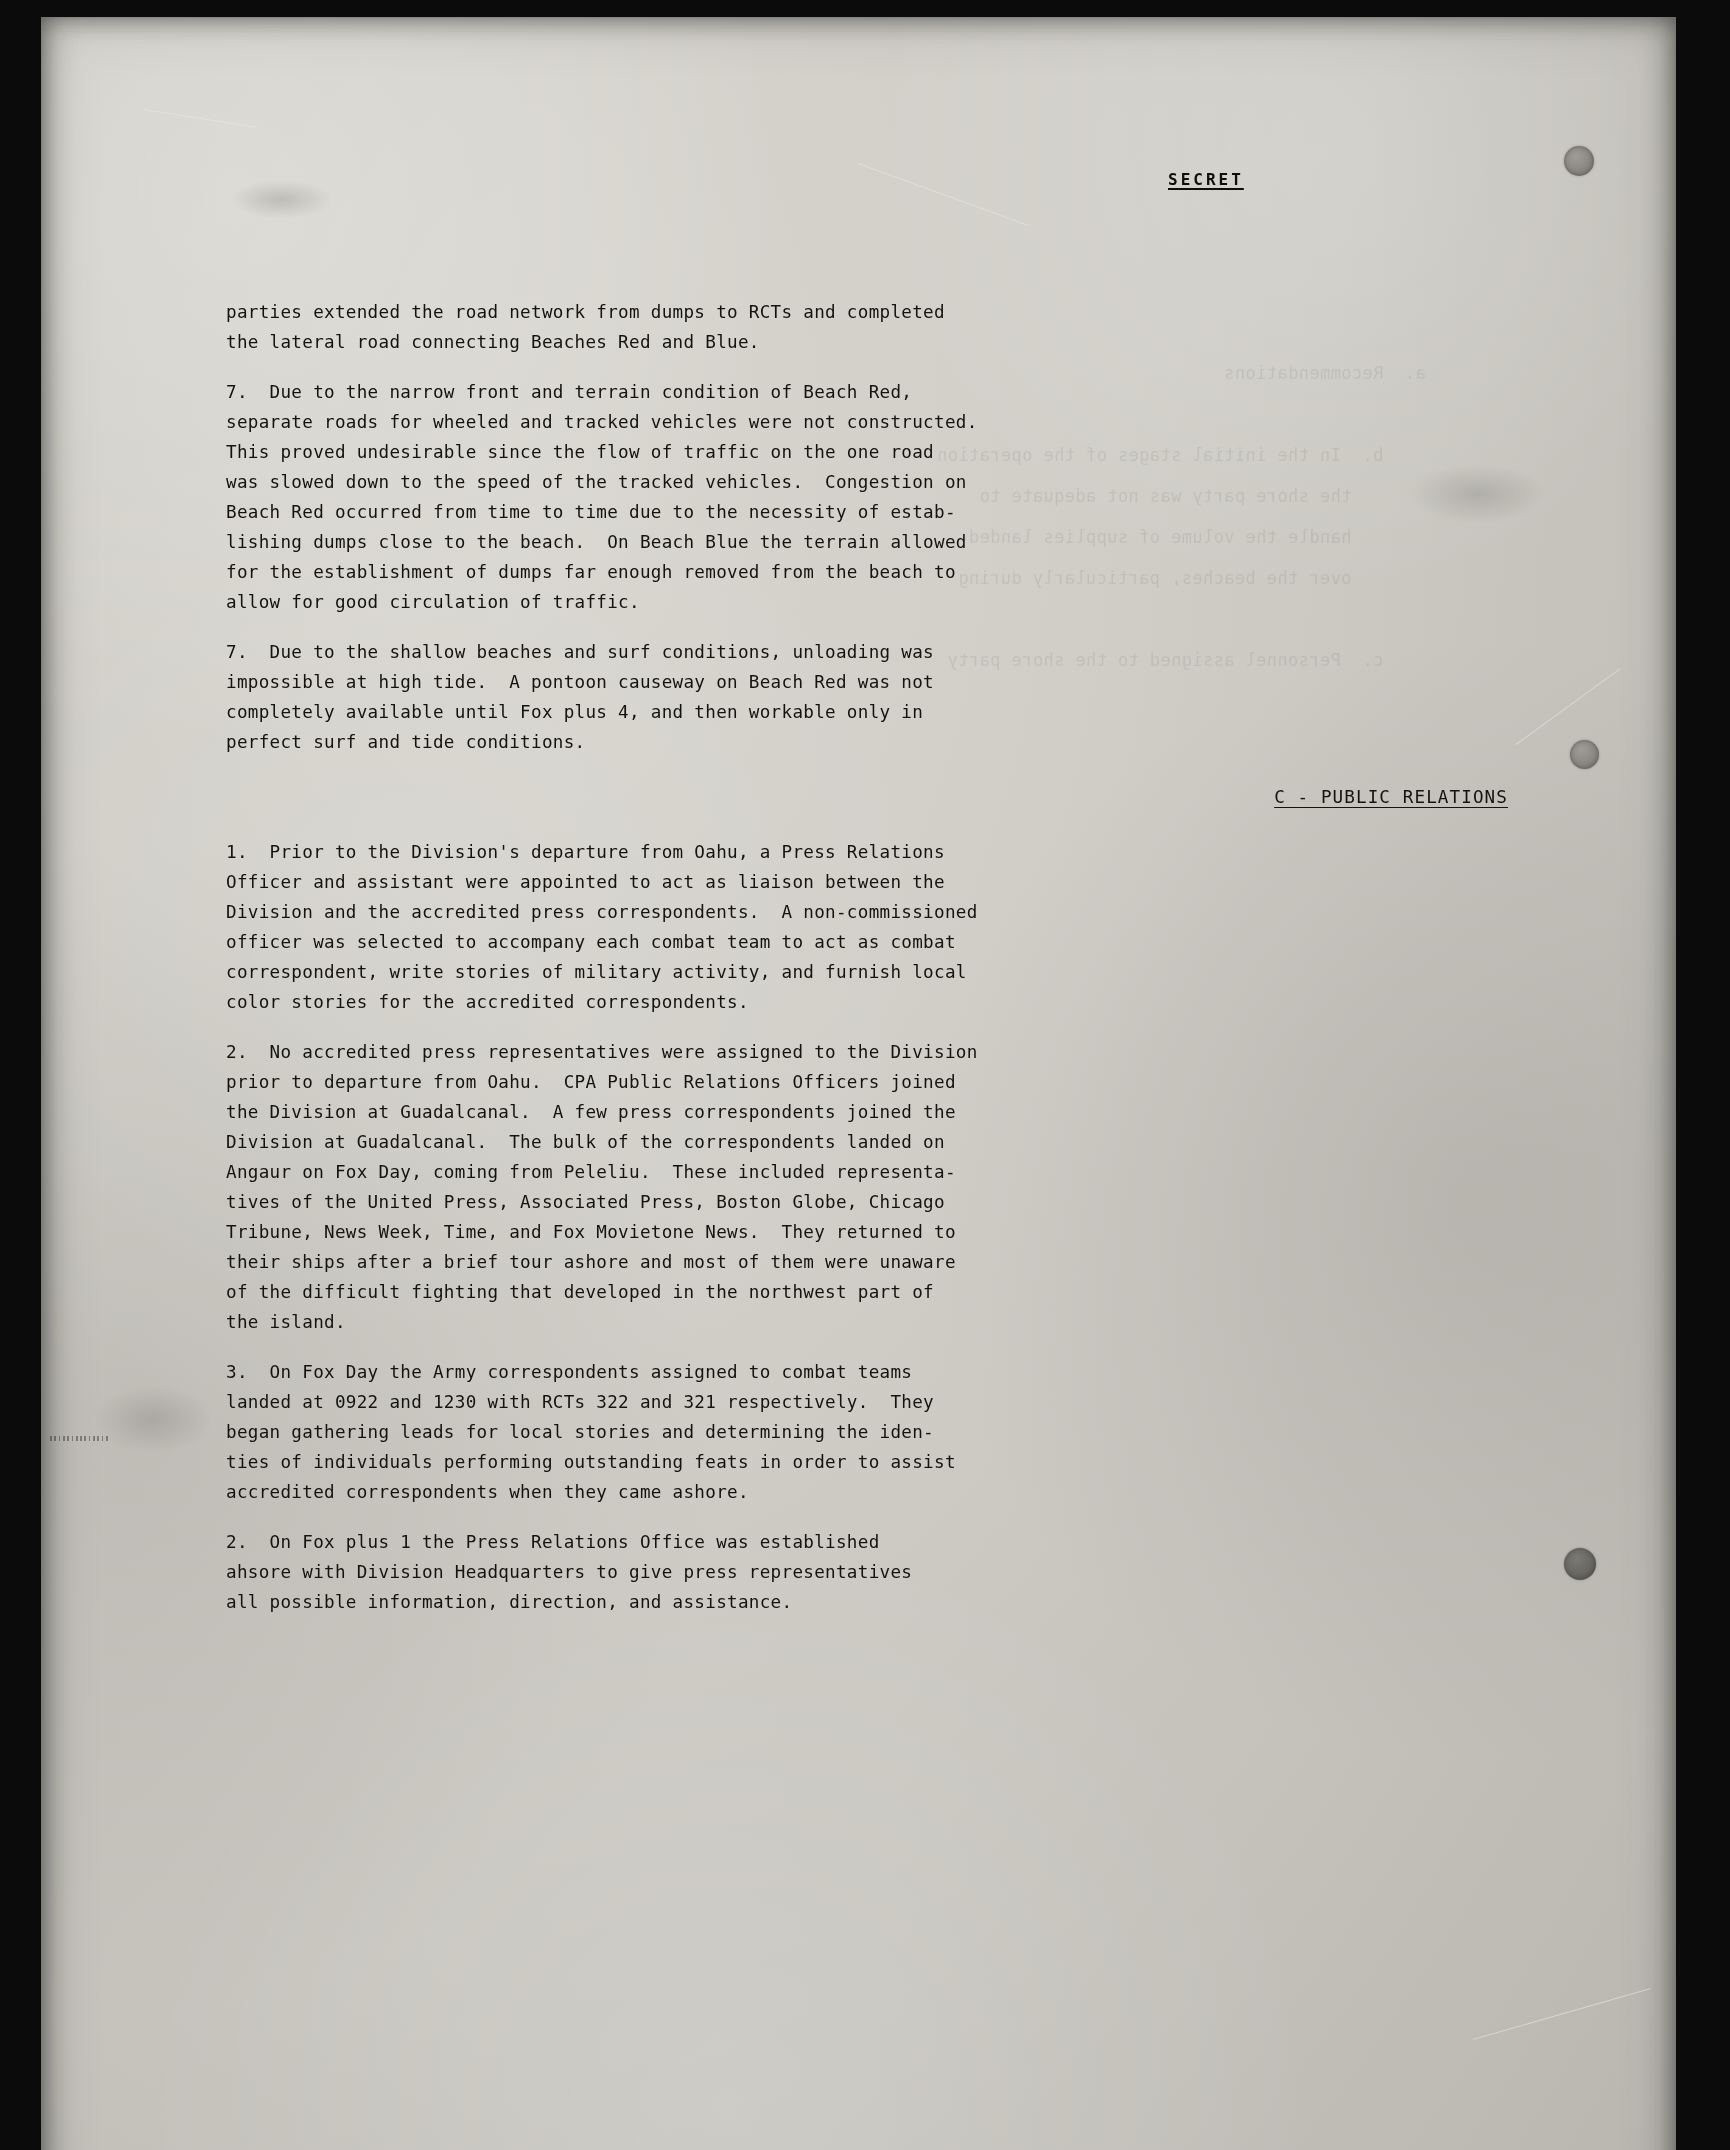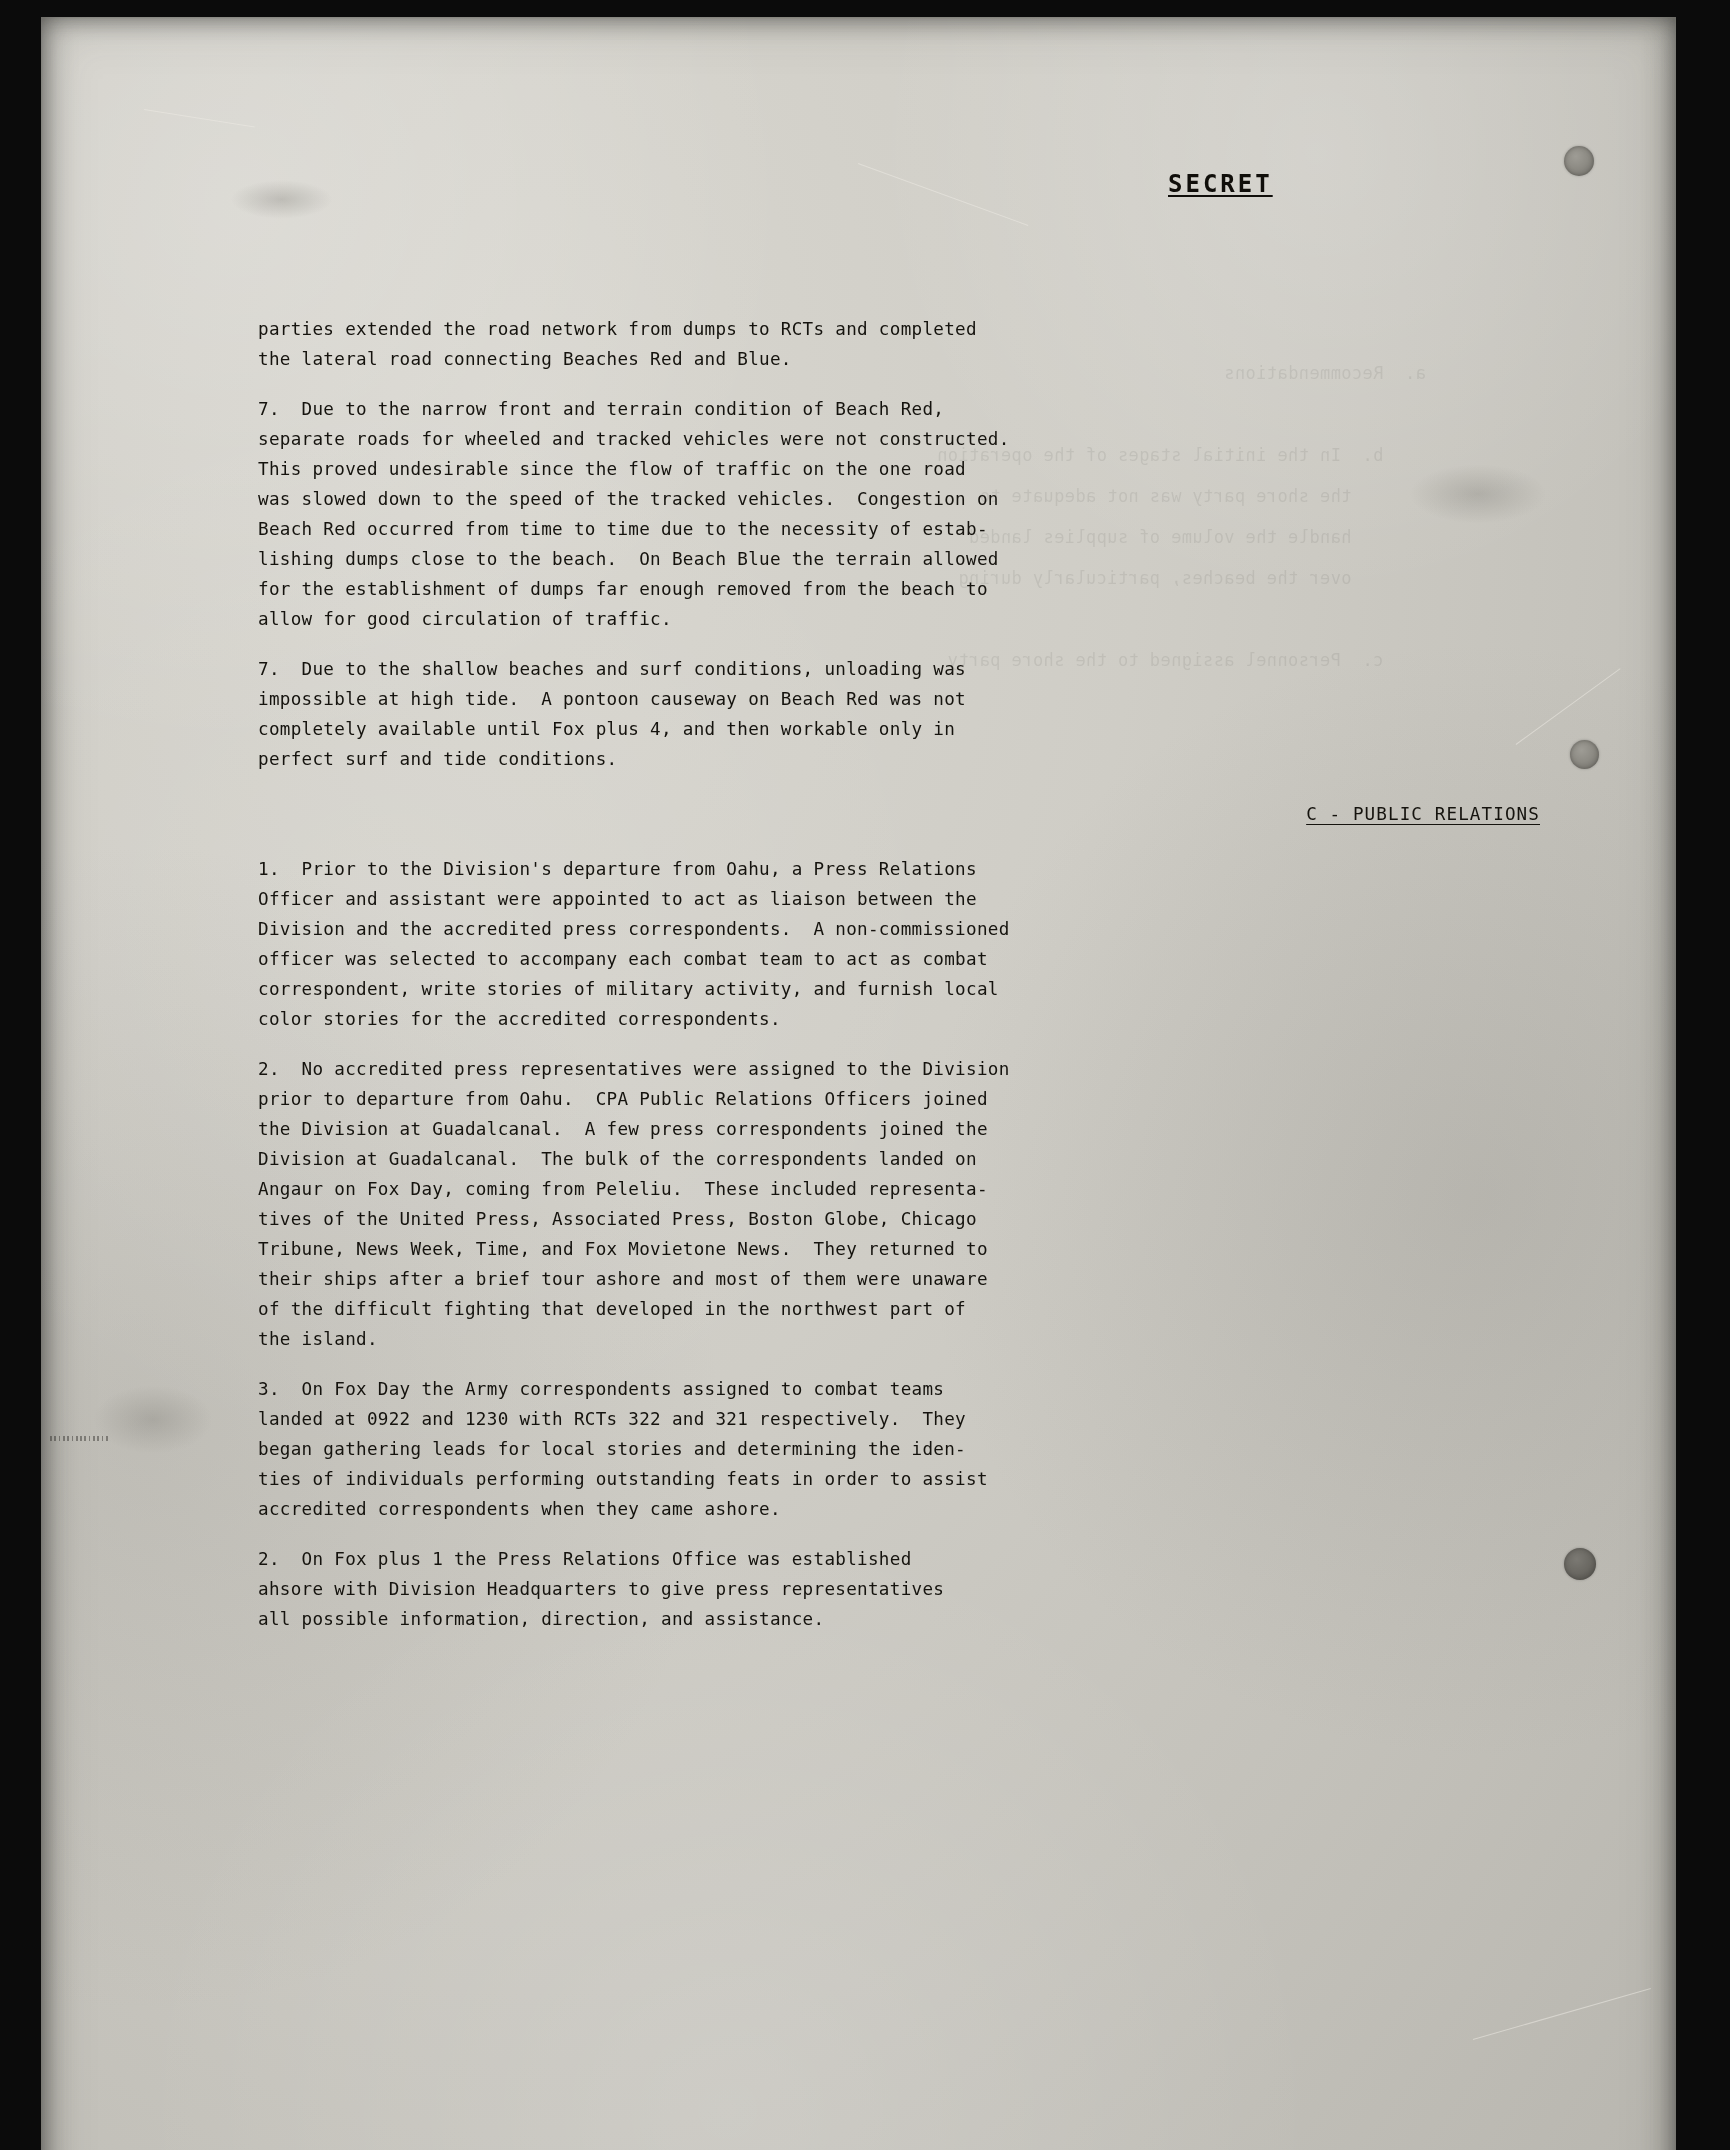--- a/index.html
+++ b/index.html
@@ -73,41 +73,40 @@
   .content {
     position: absolute;
     left: 0; top: 0; right: 0; bottom: 0;
     color: #17150f;
   }
 
   .secret-stamp {
     position: absolute;
     left: 1127px;
     top: 153px;
-    font-size: 24px;
+    font-size: 16px;
     letter-spacing: 3px;
     font-weight: 700;
     color: #100e0a;
     text-decoration: underline;
     text-underline-offset: 3.4px;
     text-decoration-thickness: 1.7px;
     filter: blur(0.2px);
   }
 
   .body-text {
     position: absolute;
     left: 185px;
-    top: 297px;
+    top: 280px;
     width: 1282px;
     font-size: 17.6px;
     line-height: 30px;
     letter-spacing: 0.3px;
     color: #15130e;
     filter: blur(0.2px);
-    margin-left: 32px;
   }
   .para {
     margin: 0 0 20px 0;
     white-space: pre-wrap;
   }
   .para.tight { margin-bottom: 17px; }
 
   .section-heading {
     text-align: right;
     margin: 25px 0 25px 0;

